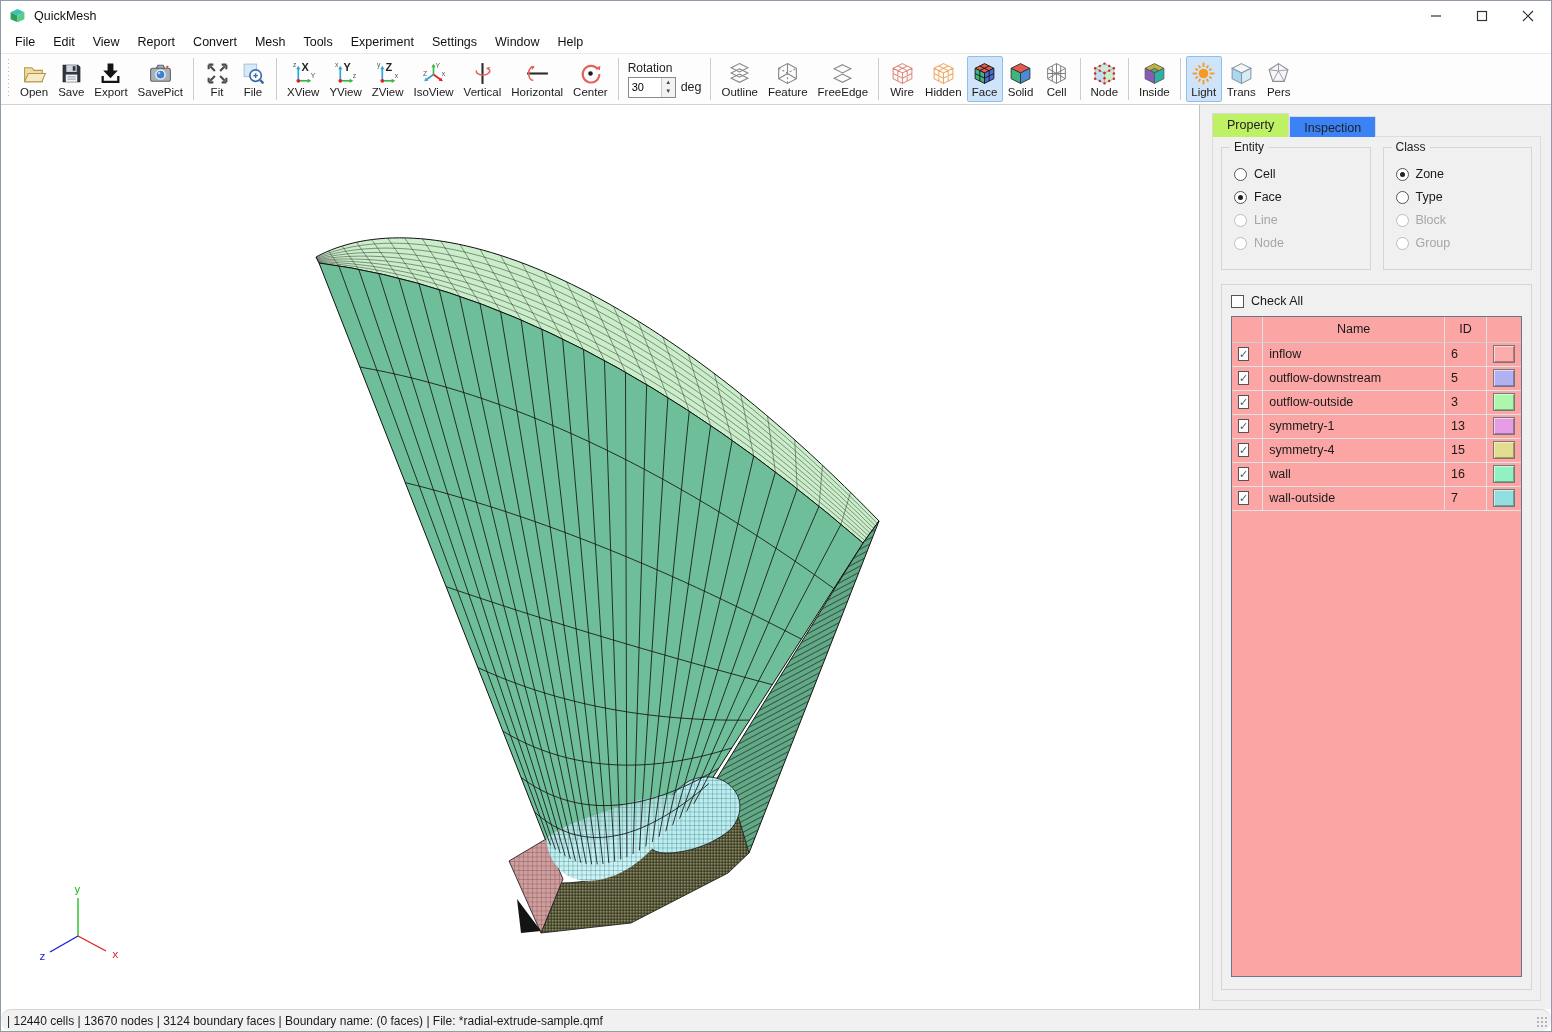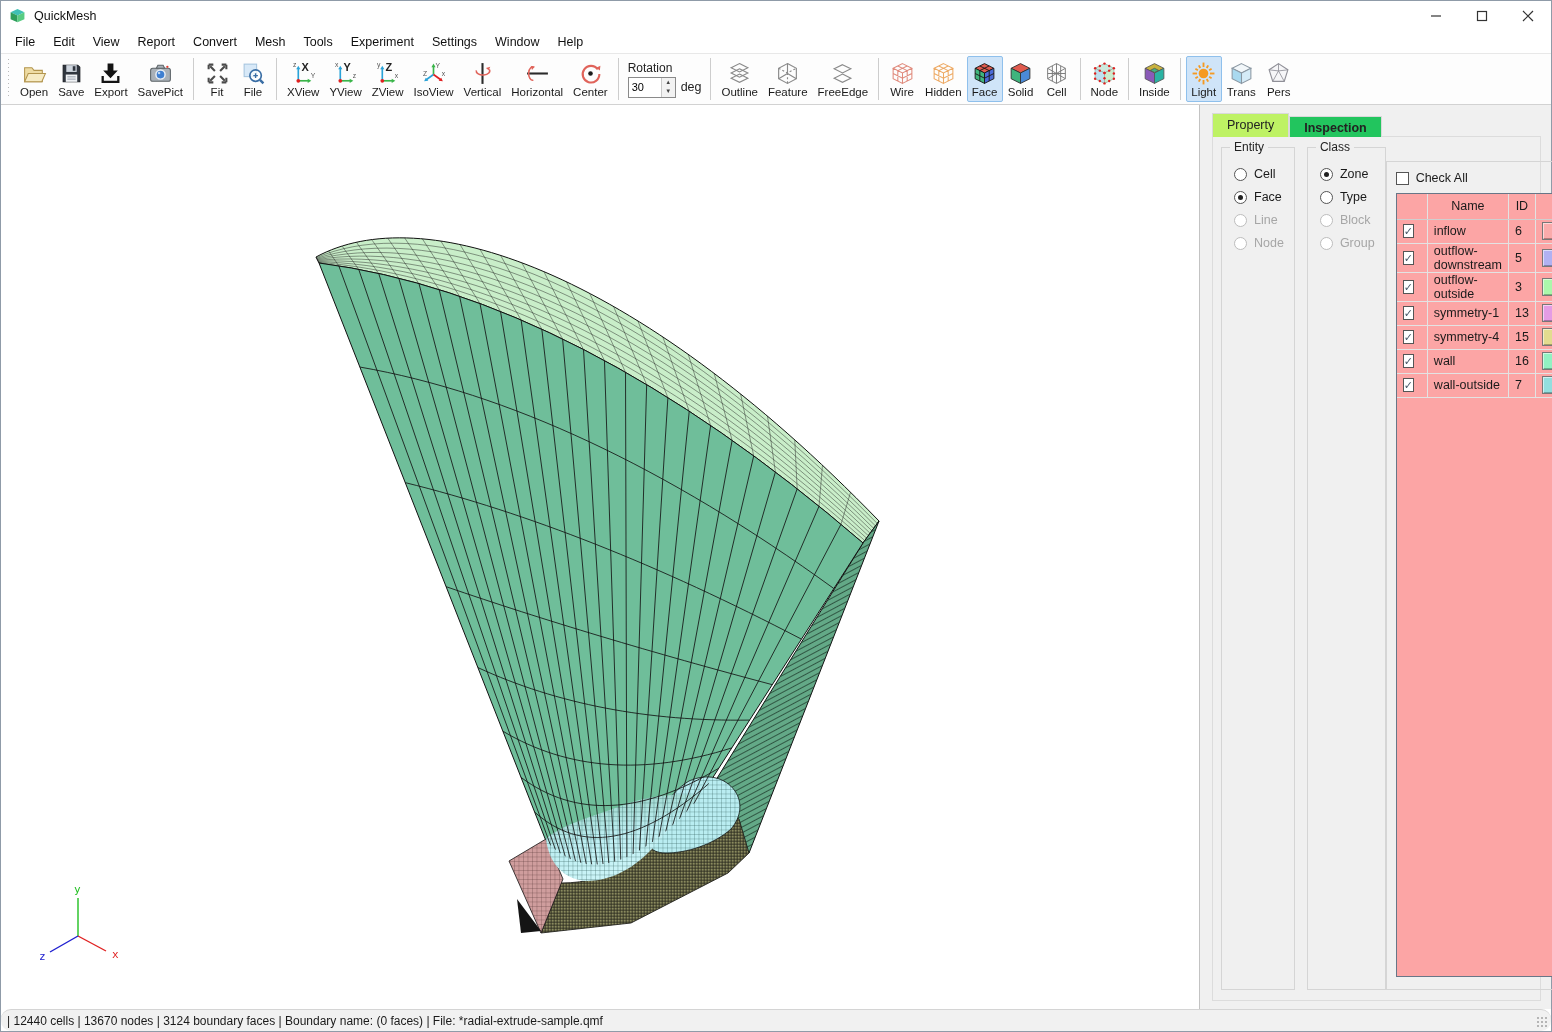--- a/index.html
+++ b/index.html
@@ -41,22 +41,22 @@
   
   .main { flex:1; display:flex; min-height:0; }
   .viewport { flex:1; background:#fff; position:relative; }
   .viewport svg.scene { position:absolute; left:0; top:0; }
 
   
   .sidepanel { width:352px; background:#f0f0f0; border-left:1px solid #c3c3c3; padding:8px 10px 8px 12px; display:flex; flex-direction:column; }
   .tabsrow { display:flex; align-items:flex-end; height:24px; }
   .tab { font-size:12.5px; padding:4px 14px 3px 14px; border:1px solid #d9d9d9; border-bottom:none; background:#f0f0f0; color:#222; position:relative; }
   .tab.active { background:#bef264; height:24px; z-index:2; }
-  .tab.inactive { height:21px; background:#22c55e;font-weight:bold; }
-  .tabframe { flex:1; border:1px solid #dcdcdc; background:#f0f0f0; margin-top:-1px; padding:10px 8px 10px 8px; display:flex; min-height:0; }
+  .tab.inactive { height:21px; background:#3b82f6; }
+  .tabframe { flex:1; border:1px solid #dcdcdc; background:#f0f0f0; margin-top:-1px; padding:10px 8px 10px 8px; display:flex; flex-direction:column; min-height:0; }
 
   .groupsrow { display:flex; gap:12px; }
   .groupbox { border:1px solid #d5d5d5; position:relative; padding:14px 10px 10px 12px; flex:1; }
   .groupbox .gblabel { position:absolute; top:-8px; left:8px; background:#f0f0f0; padding:0 4px; font-size:12px; color:#222; }
   .radio-row { display:flex; align-items:center; margin:5px 0 9px 0; }
   .radio-circ { width:13px; height:13px; border-radius:50%; border:1px solid #555; background:#fff; margin-right:7px; position:relative; flex:0 0 auto; }
   .radio-circ.sel::after { content:""; position:absolute; left:3px; top:3px; width:5px; height:5px; border-radius:50%; background:#222; }
   .radio-row.disabled .radio-circ { border-color:#bdbdbd; }
   .radio-row .rlabel { font-size:12.5px; color:#1a1a1a; }
   .radio-row.disabled .rlabel { color:#a6a6a6; }

